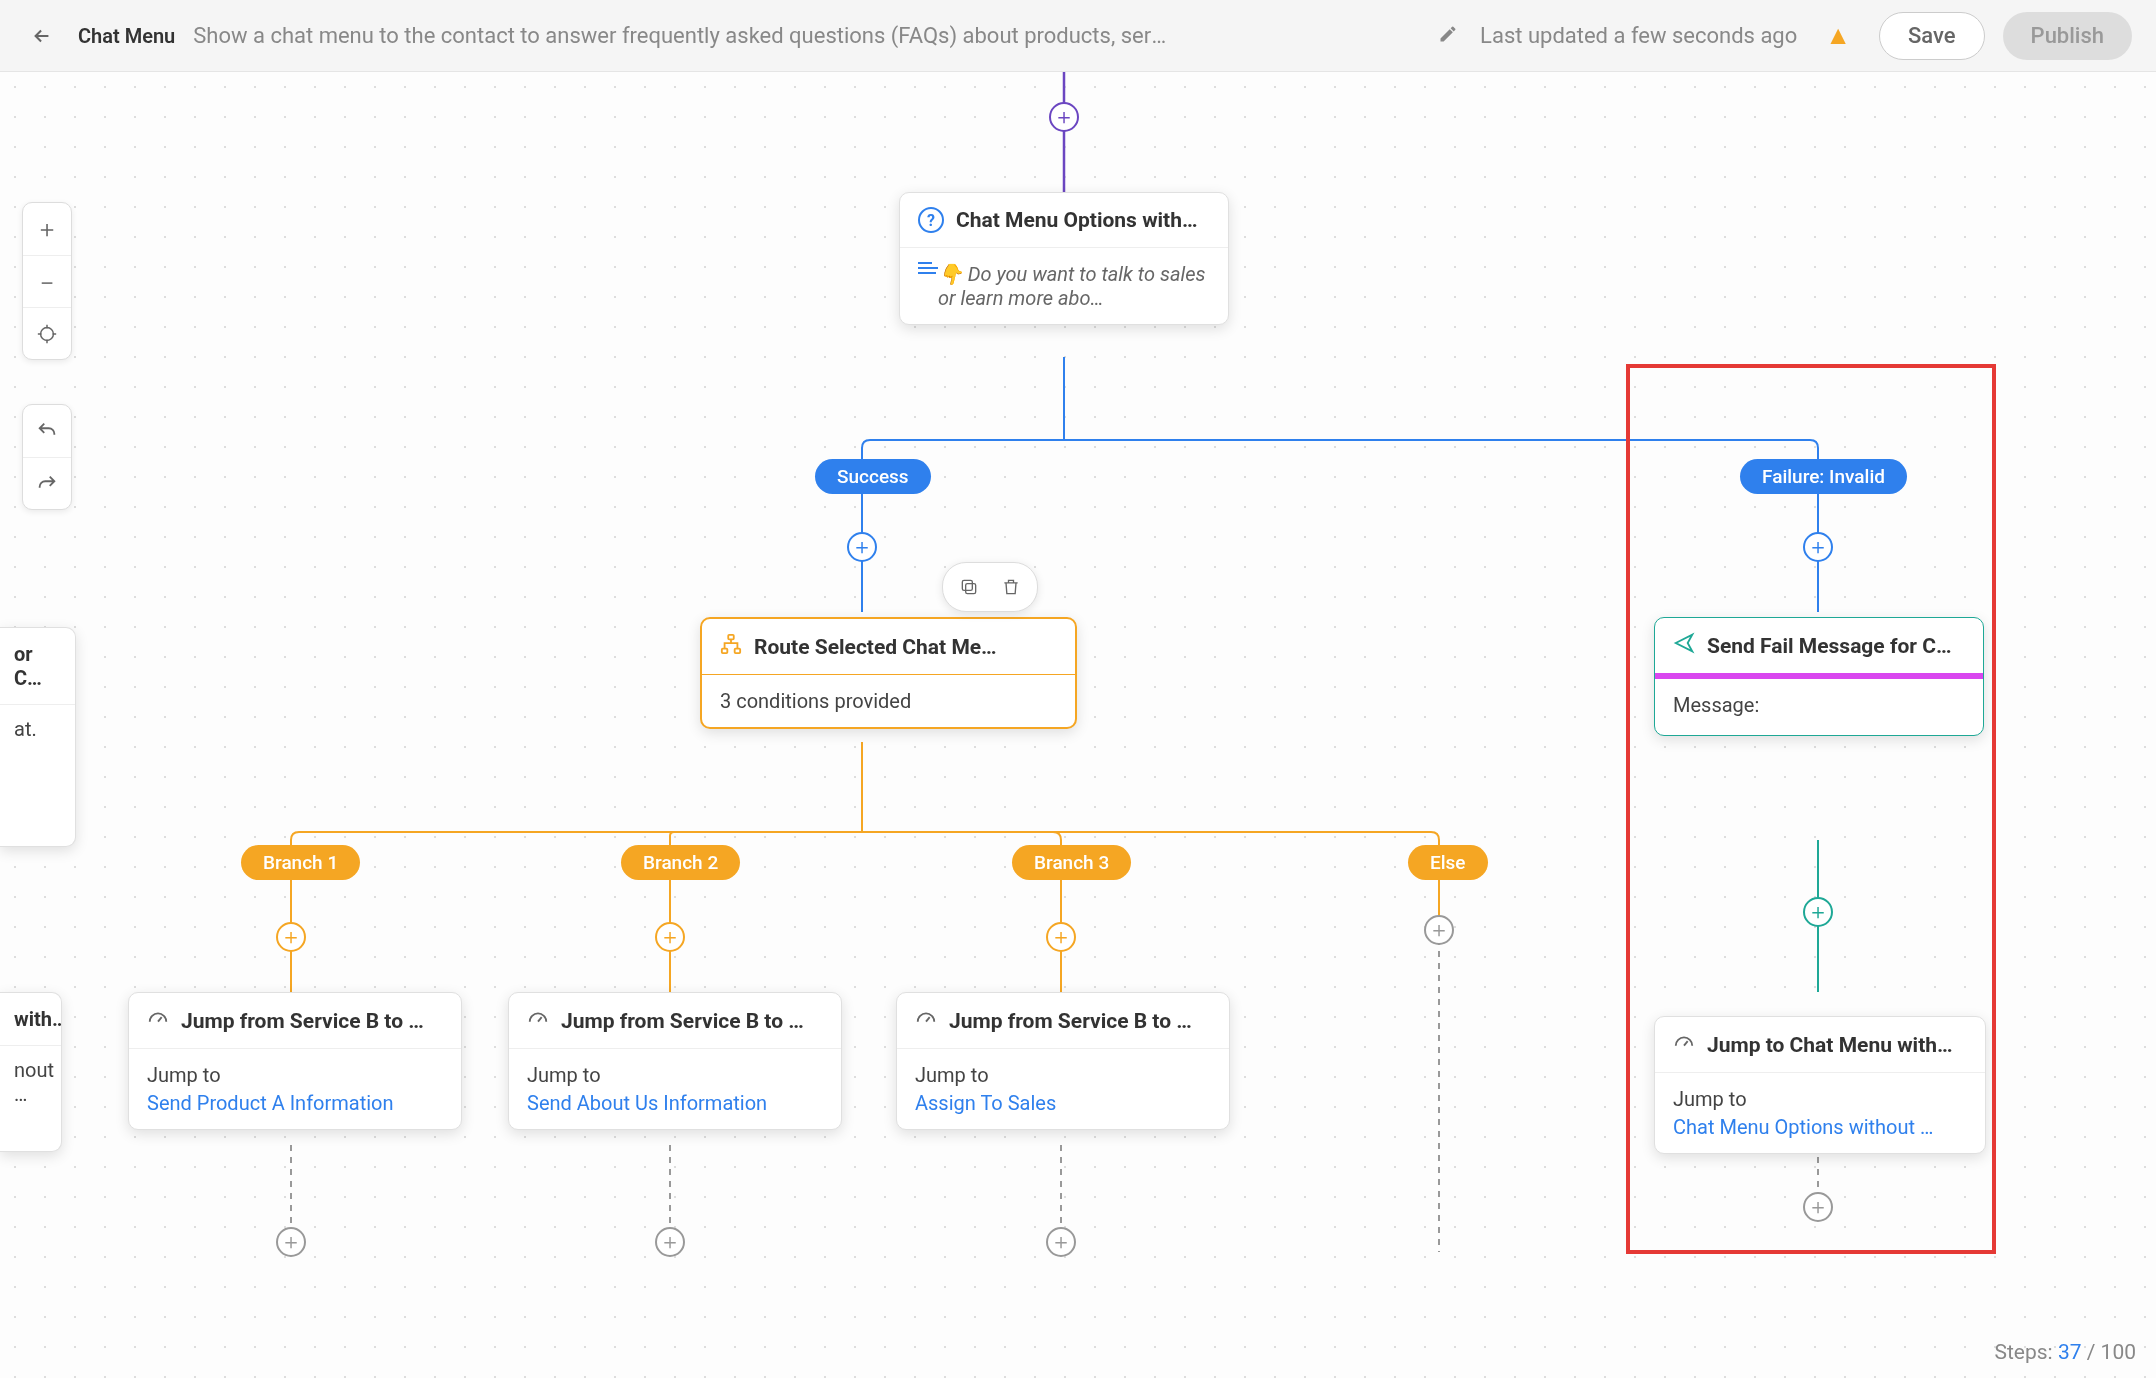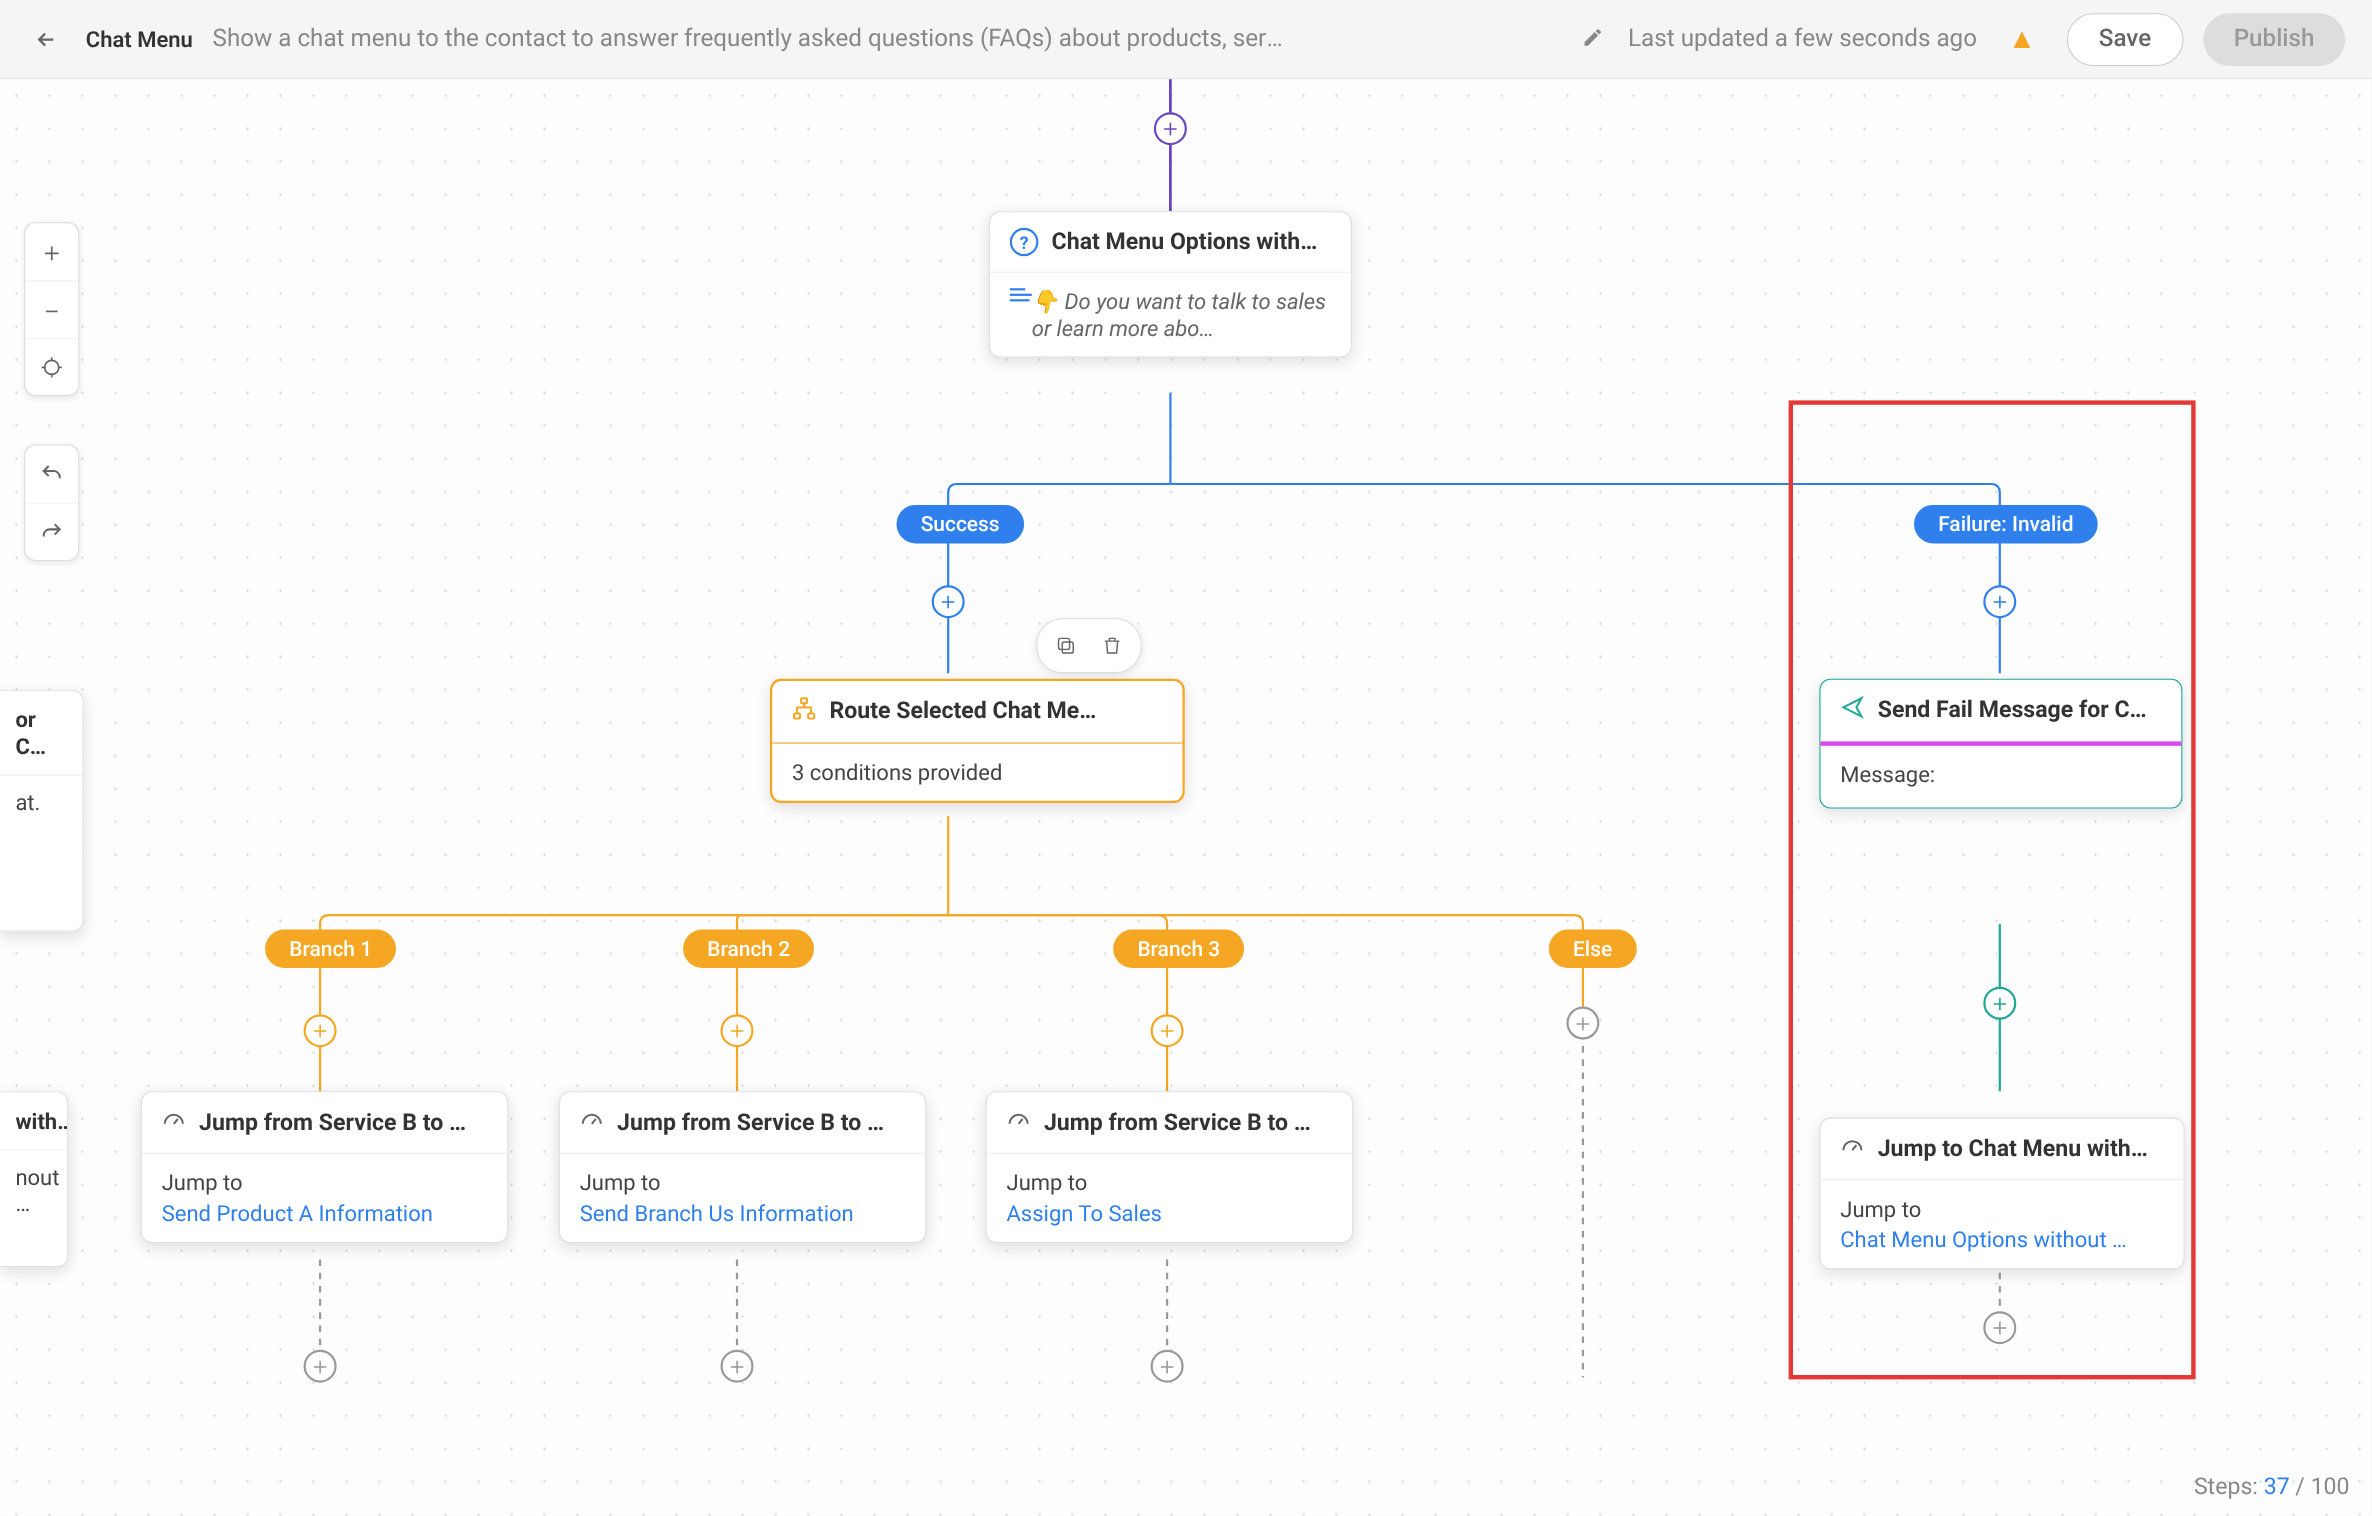--- a/index.html
+++ b/index.html
@@ -189,21 +189,21 @@
         </svg>
     </div>
     <div class="mini-btn">
       <svg width="20" height="20" viewBox="0 0 24 24" fill="none" stroke="currentColor" stroke-width="1.6">
           <path d="M4 7h16M9 7V4h6v3M6 7l1 13h10l1-13"></path>
         </svg>
     </div>
   </div>
 
   <div class="node fail" style="left:1654px;top:545px;width:330px">
-    <div class="node-head" style="border-bottom:4px solid #d946ef">
+    <div class="node-head" style="border-bottom:6px solid #d946ef">
       <span class="sendicon">
         <svg width="22" height="22" viewBox="0 0 24 24" fill="none" stroke="currentColor" stroke-width="2">
             <path d="M3 12l18-9-5 9 5 9-18-9z"></path>
           </svg>
       </span>
       <span>Send Fail Message for C…</span>
     </div>
     <div class="node-body">
       <div class="label">Message:</div>
     </div>
@@ -226,21 +226,21 @@
   <div class="node" style="left:508px;top:920px;width:334px">
     <div class="node-head">
       <span class="jumpicon"><svg width="22" height="22" viewBox="0 0 24 24" fill="none" stroke="currentColor" stroke-width="2">
             <path d="M3 16a9 9 0 0 1 18 0"></path>
             <path d="M12 16l4-5"></path>
           </svg></span>
       <span>Jump from Service B to …</span>
     </div>
     <div class="node-body">
       <div class="label">Jump to</div>
-      <div class="link">Send Branch Us Information</div>
+      <div class="link">Send About Us Information</div>
     </div>
   </div>
 
   <div class="node" style="left:896px;top:920px;width:334px">
     <div class="node-head">
       <span class="jumpicon"><svg width="22" height="22" viewBox="0 0 24 24" fill="none" stroke="currentColor" stroke-width="2">
             <path d="M3 16a9 9 0 0 1 18 0"></path>
             <path d="M12 16l4-5"></path>
           </svg></span>
       <span>Jump from Service B to …</span>

